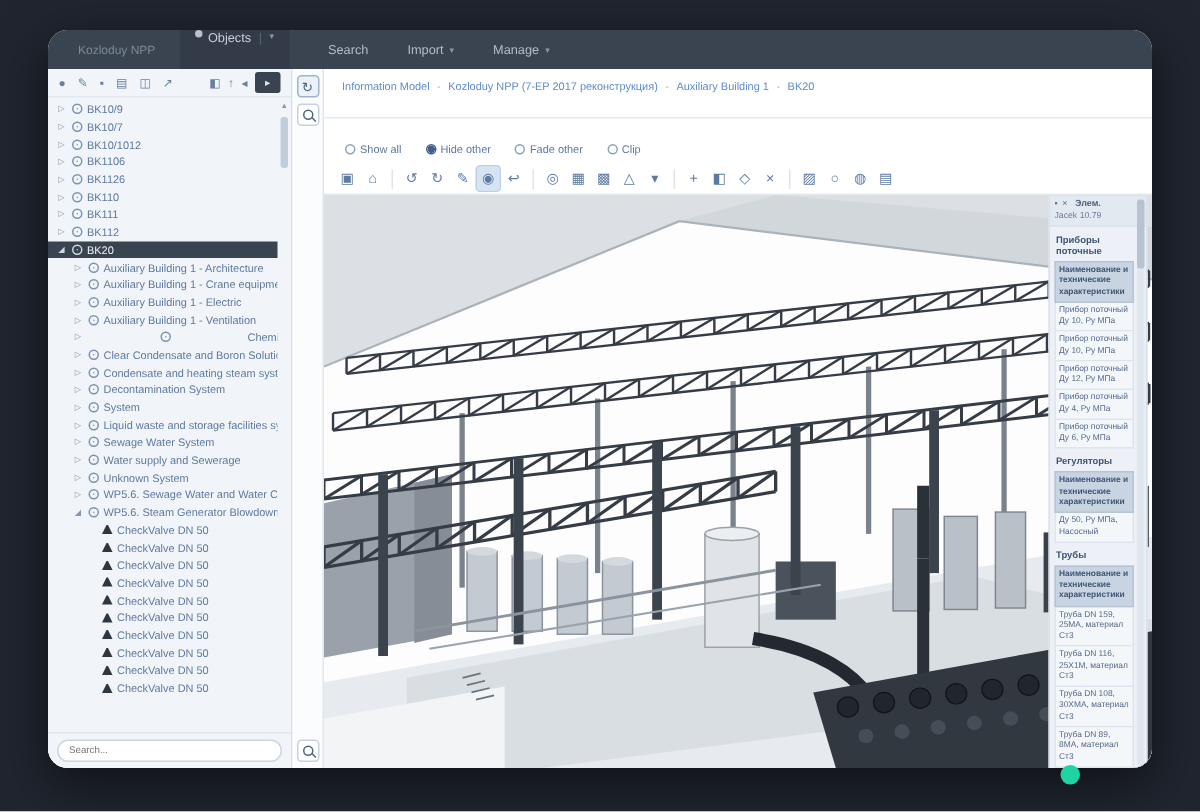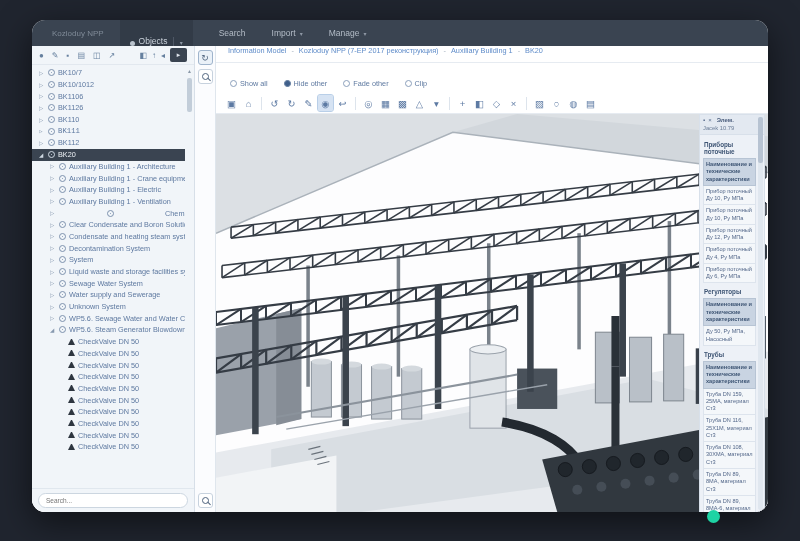--- a/index.html
+++ b/index.html
@@ -6,21 +6,21 @@
   html,body { width:800px; height:541px; font-family:"Liberation Sans", sans-serif; }
   .stage { position:relative; width:800px; height:541px; background:#20252f; overflow:hidden; }
   .window { position:absolute; left:32px; top:20px; width:736px; height:492px; background:#ffffff;
             border-radius:13px; overflow:hidden; box-shadow:0 10px 34px rgba(0,0,0,.55);
             display:flex; flex-direction:column; }
 
   
   .titlebar { flex:0 0 26px; background:#3a4451; display:flex; align-items:center;
               font-size:8.5px; color:#aeb8c4; }
   .project { margin:0 16px 0 20px; color:#7f8a97; font-size:8px; white-space:nowrap; }
-  .menu-tab { display:flex; align-items:flex-end; gap:4px; background:#323b47; height:100%;
+  .menu-tab { display:flex; align-items:flex-start; gap:4px; background:#323b47; height:100%;
               padding:0 10px; color:#c9d0d9; }
   .tab-dot { width:5px; height:5px; border-radius:50%; background:#b9c2cc; }
   .tab-div { color:#5a6472; margin:0 1px; }
   .caret { font-size:6px; color:#8d97a4; }
   .menu-item { margin-left:26px; color:#b3bcc7; display:flex; gap:4px; align-items:center; }
 
   .content { flex:1; display:flex; min-height:0; position:relative; background:#fff; }
 
   
   .sidebar { flex:0 0 163px; background:#f1f5f9; border-right:1px solid #d7dfe8;
@@ -59,21 +59,21 @@
   .vs-btn { width:15px; height:15px; border:1px solid #c7d2de; border-radius:3px; display:flex;
             align-items:center; justify-content:center; color:#50657f; font-size:9px; background:#fff; }
   .vs-btn.active { background:#eaf1f8; border-color:#9fb4cc; }
   .vs-spacer { flex:1; }
   .mag { position:relative; width:7px; height:7px; border:1.4px solid #50657f; border-radius:50%; }
   .mag::after { content:""; position:absolute; width:4px; height:1.4px; background:#50657f;
                 transform:rotate(45deg); right:-3.5px; bottom:-1.5px; }
 
   
   .viewport { flex:1; display:flex; flex-direction:column; min-width:0; background:#fff; }
-  .crumbs { flex:0 0 17px; display:flex; align-items:flex-start; gap:5px; padding:0 12px;
+  .crumbs { flex:0 0 17px; display:flex; align-items:flex-end; gap:5px; padding:16px 12px;
             font-size:7.3px; color:#5f8cc9; border-bottom:1px solid #e6ebf1; white-space:nowrap; overflow:hidden;}
   .crumb { cursor:pointer; }
   .crumb-sep { color:#a6b2c0; }
   .radio-row { flex:0 0 30px; display:flex; align-items:flex-end; gap:16px; padding:0 0 5px 14px;
                font-size:7.3px; color:#5e79a0; }
   .radio { display:flex; align-items:center; gap:3px; }
   .rdot { width:7px; height:7px; border:1px solid #8ba0bc; border-radius:50%; background:#fff; }
   .radio.selected .rdot { border-color:#3f5f8a;
       background:radial-gradient(circle,#3f5f8a 0 2.2px,#ffffff 2.6px); }
   .vp-toolbar { flex:0 0 21px; display:flex; align-items:center; gap:2px; padding:0 8px;
@@ -150,20 +150,25 @@
                 <span class="sicon">◂</span>
               </span>
             <span class="primary-btn">▸</span>
           </span>
         </div>
         <div class="tree">
           <div class="tree-rows" id="tree">
               <div class="trow" style="padding-left: 5px;">
                 <span class="exp">▷</span>
                 <span class="nicon"></span>
+                <span class="tlabel">BK10/9</span>
+              </div>
+              <div class="trow" style="padding-left: 5px;">
+                <span class="exp">▷</span>
+                <span class="nicon"></span>
                 <span class="tlabel">BK10/7</span>
               </div>
               <div class="trow" style="padding-left: 5px;">
                 <span class="exp">▷</span>
                 <span class="nicon"></span>
                 <span class="tlabel">BK10/1012</span>
               </div>
               <div class="trow" style="padding-left: 5px;">
                 <span class="exp">▷</span>
                 <span class="nicon"></span>
@@ -172,21 +177,21 @@
               <div class="trow" style="padding-left: 5px;">
                 <span class="exp">▷</span>
                 <span class="nicon"></span>
                 <span class="tlabel">BK1126</span>
               </div>
               <div class="trow" style="padding-left: 5px;">
                 <span class="exp">▷</span>
                 <span class="nicon"></span>
                 <span class="tlabel">BK110</span>
               </div>
-              <div class="trow" style="padding-left: 5px; font-family: Liberation Mono, monospace;">
+              <div class="trow" style="padding-left: 5px;">
                 <span class="exp">▷</span>
                 <span class="nicon"></span>
                 <span class="tlabel">BK111</span>
               </div>
               <div class="trow" style="padding-left: 5px;">
                 <span class="exp">▷</span>
                 <span class="nicon"></span>
                 <span class="tlabel">BK112</span>
               </div>
               <div class="trow selected" style="padding-left: 5px;">

